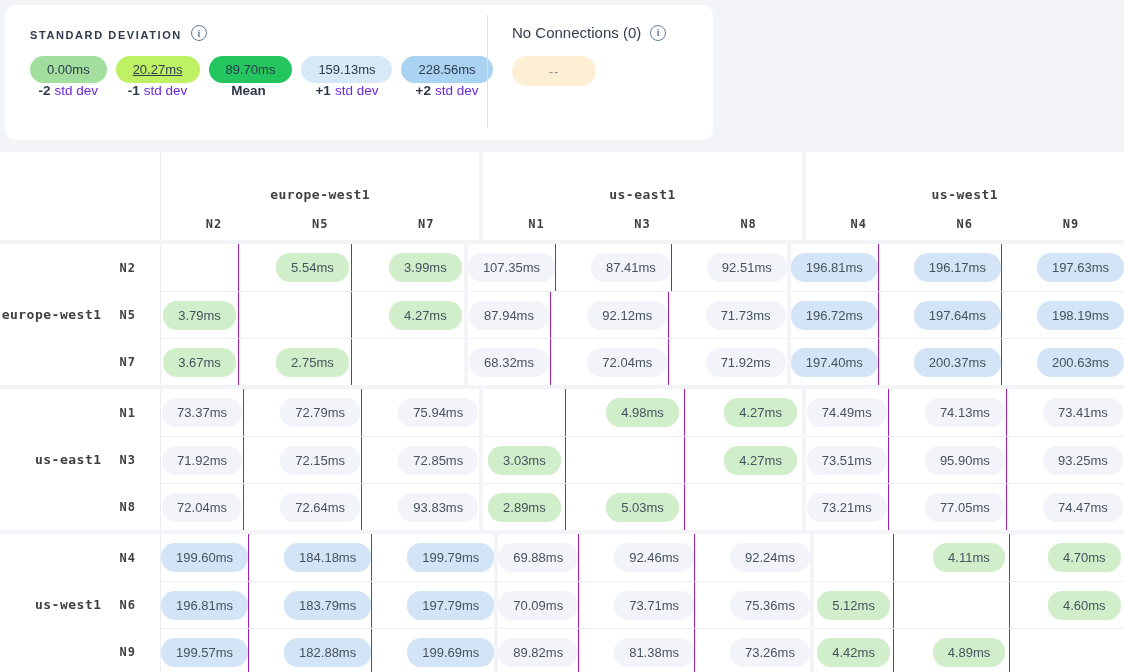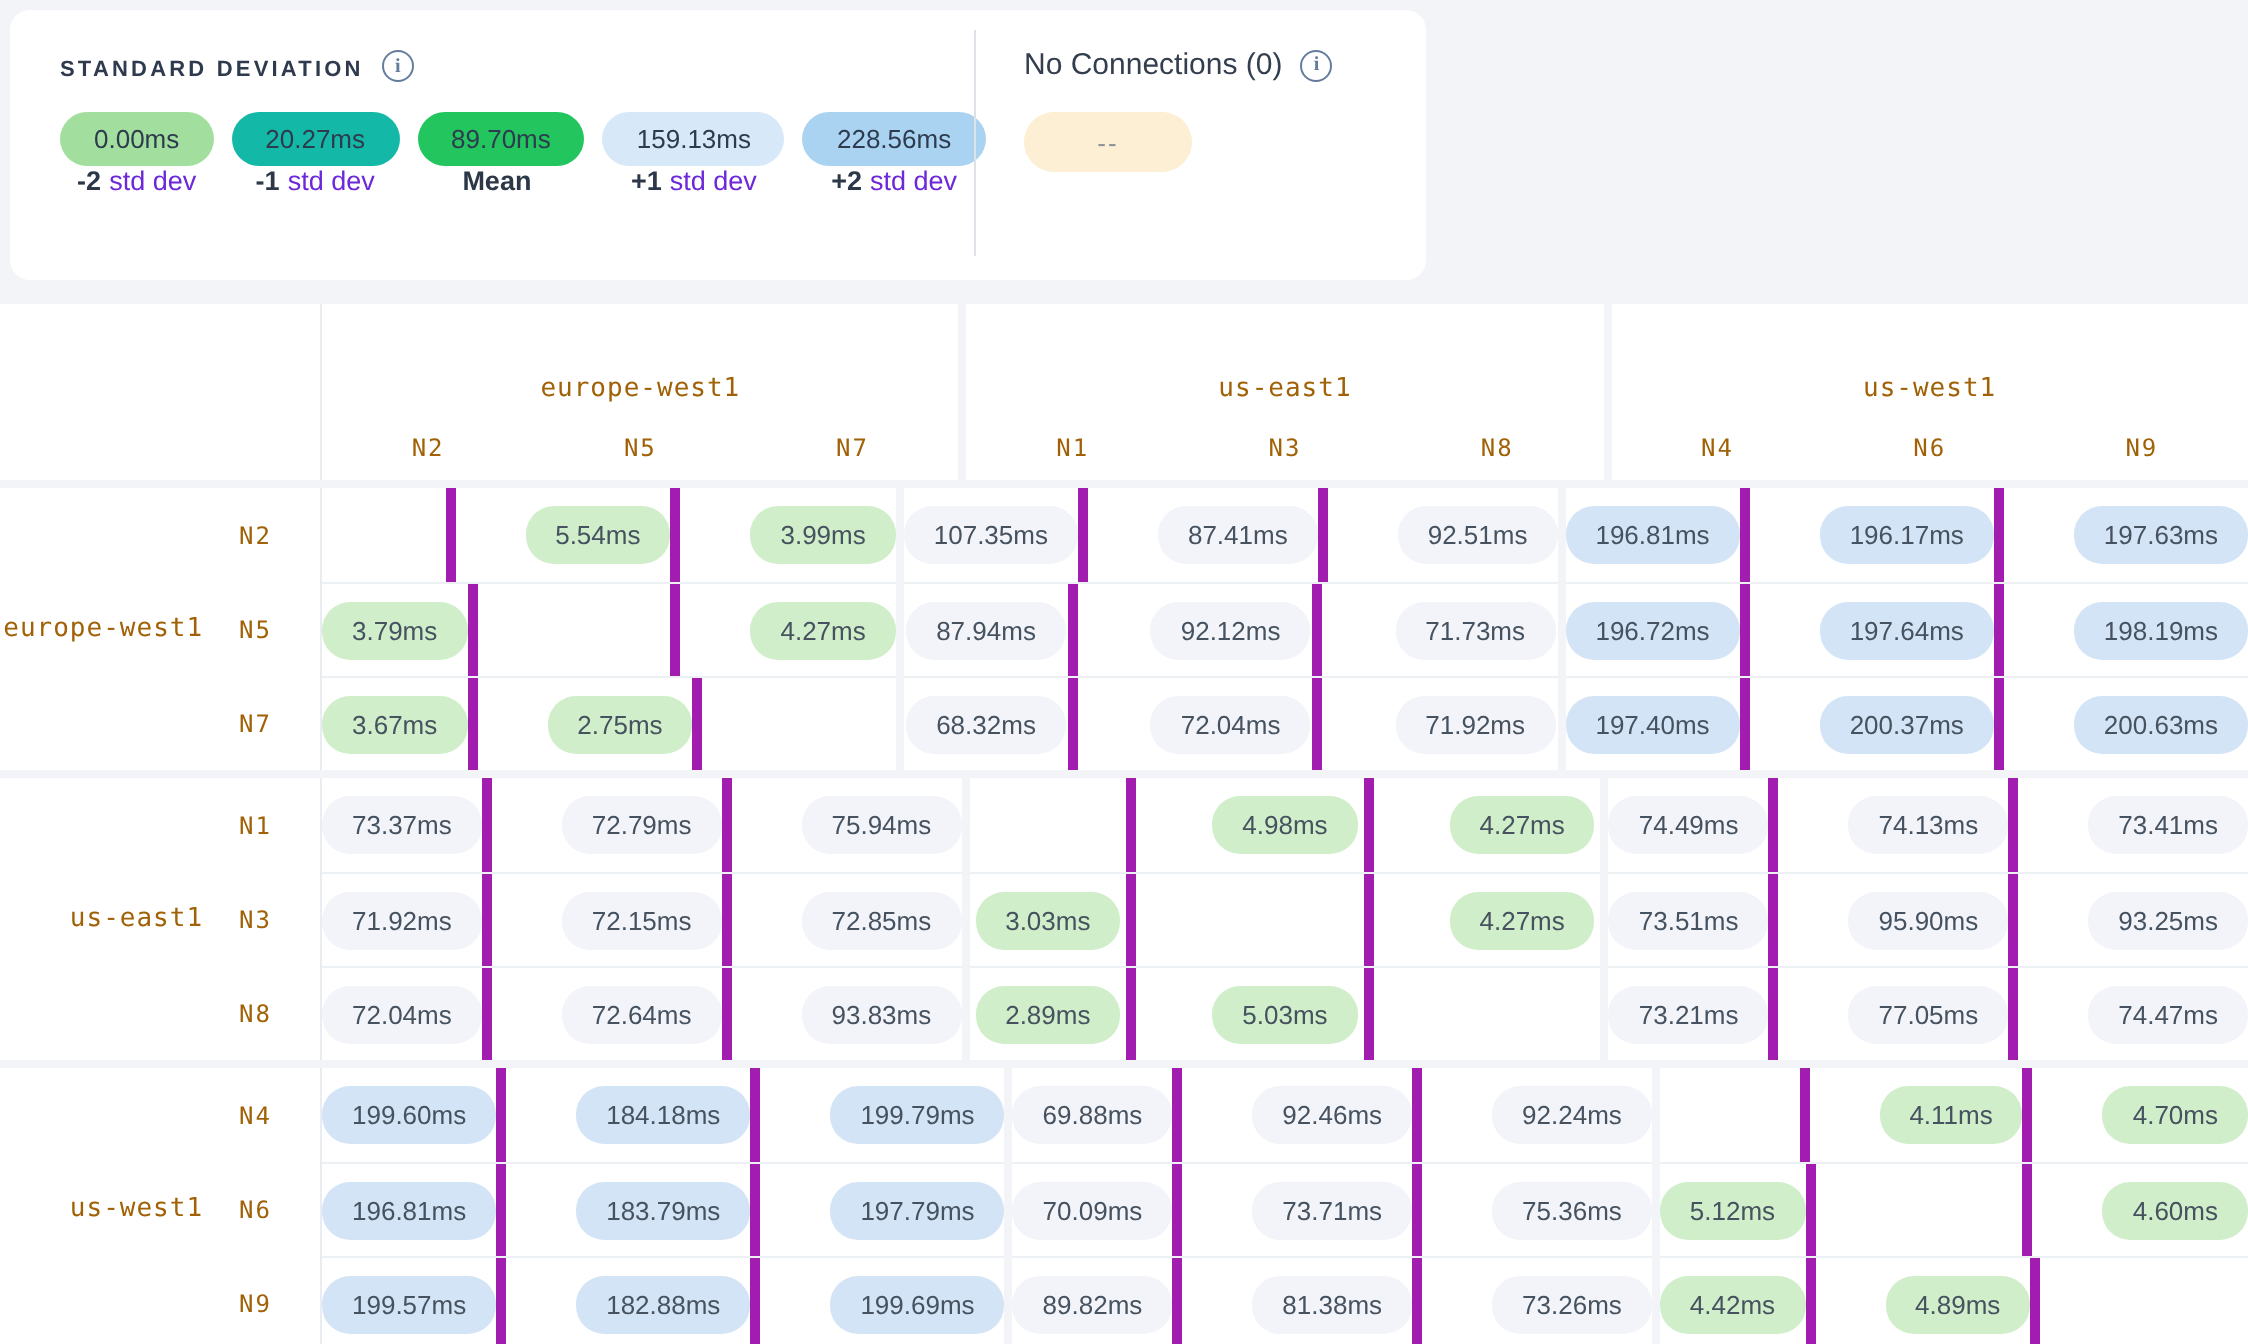--- a/index.html
+++ b/index.html
@@ -57,29 +57,29 @@
   .band { display: flex; }
   .left-panel {
     width: 161px; flex: none; background: #fff;
     border-right: 1px solid #e9ecf1;
   }
   .group-panel { flex: 1; background: #fff; margin-left: 4px; }
   .group-panel.first { margin-left: 0; }
 
   .head-band { height: 88px; }
   .head-panel { display: flex; flex-direction: column; justify-content: flex-end; padding-bottom: 9px; }
-  .mono-label { font-family: "DejaVu Sans Mono", monospace; font-weight: normal; color: #a16207; }
+  .mono-label { font-family: "DejaVu Sans Mono", monospace; font-weight: bold; color: #404040; }
   .head-region { text-align: center; font-size: 13px; letter-spacing: 0.5px; margin-bottom: 15px; }
   .head-nodes { display: flex; }
   .head-node { flex: 1; text-align: center; font-size: 12px; letter-spacing: 1px; }
 
   .g-row { height: 47px; display: flex; }
   .g-row + .g-row { border-top: 1px solid #edf0f4; }
   .cell { flex: 1; display: flex; align-items: center; justify-content: center; }
-  .cell + .cell { border-left: 5px solid #a21caf; padding-left: 35px; }
+  .cell + .cell { border-left: 1px solid #a21caf; padding-left: 35px; }
   .l-row {
     height: 47px; display: flex; align-items: center;
     justify-content: flex-end; gap: 18px; padding-right: 24px;
   }
   .row-region { font-size: 13px; letter-spacing: 0.5px; }
   .row-node { font-size: 12px; letter-spacing: 1px; }
 
   .pill {
     padding: 7px 15px; border-radius: 14px; min-width: 52px;
     text-align: center; font-size: 13px; color: #46525f; white-space: nowrap;
@@ -98,21 +98,21 @@
       <div class="legend-title-row">
         <span class="legend-title">STANDARD DEVIATION</span>
         <span class="info-icon">i</span>
       </div>
       <div class="legend-items" id="legend-items">
           <div class="legend-item">
             <div class="legend-pill" style="background: rgb(162, 223, 158);">0.00ms</div>
             <div class="legend-label"><span class="bold">-2</span><span class="rest">std dev</span></div>
           </div>
           <div class="legend-item">
-            <div class="legend-pill" style="background: #14b8a6;">20.27ms</div>
+            <div class="legend-pill" style="background: #bef264; text-decoration: underline;">20.27ms</div>
             <div class="legend-label"><span class="bold">-1</span><span class="rest">std dev</span></div>
           </div>
           <div class="legend-item">
             <div class="legend-pill" style="background: #22c55e;">89.70ms</div>
             <div class="legend-label"><span class="bold">Mean</span><span class="rest"></span></div>
           </div>
           <div class="legend-item">
             <div class="legend-pill" style="background: rgb(215, 232, 248);">159.13ms</div>
             <div class="legend-label"><span class="bold">+1</span><span class="rest">std dev</span></div>
           </div>

